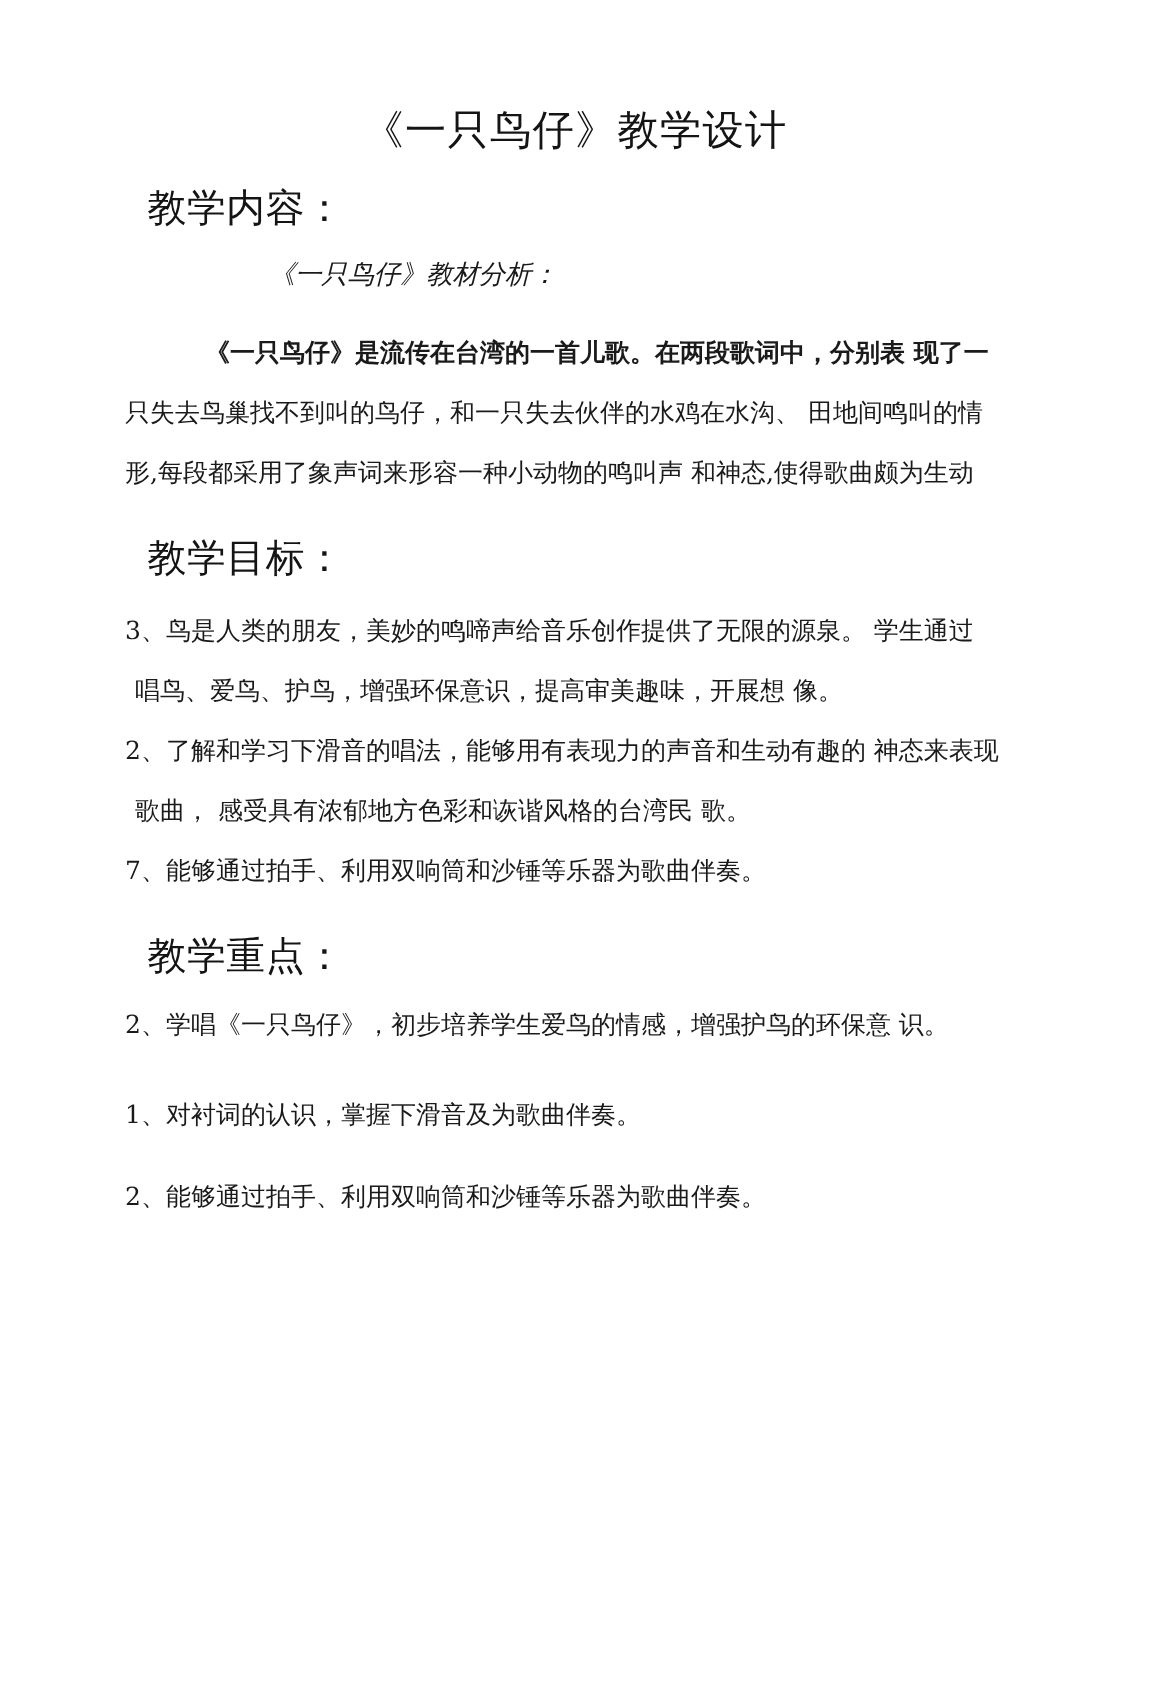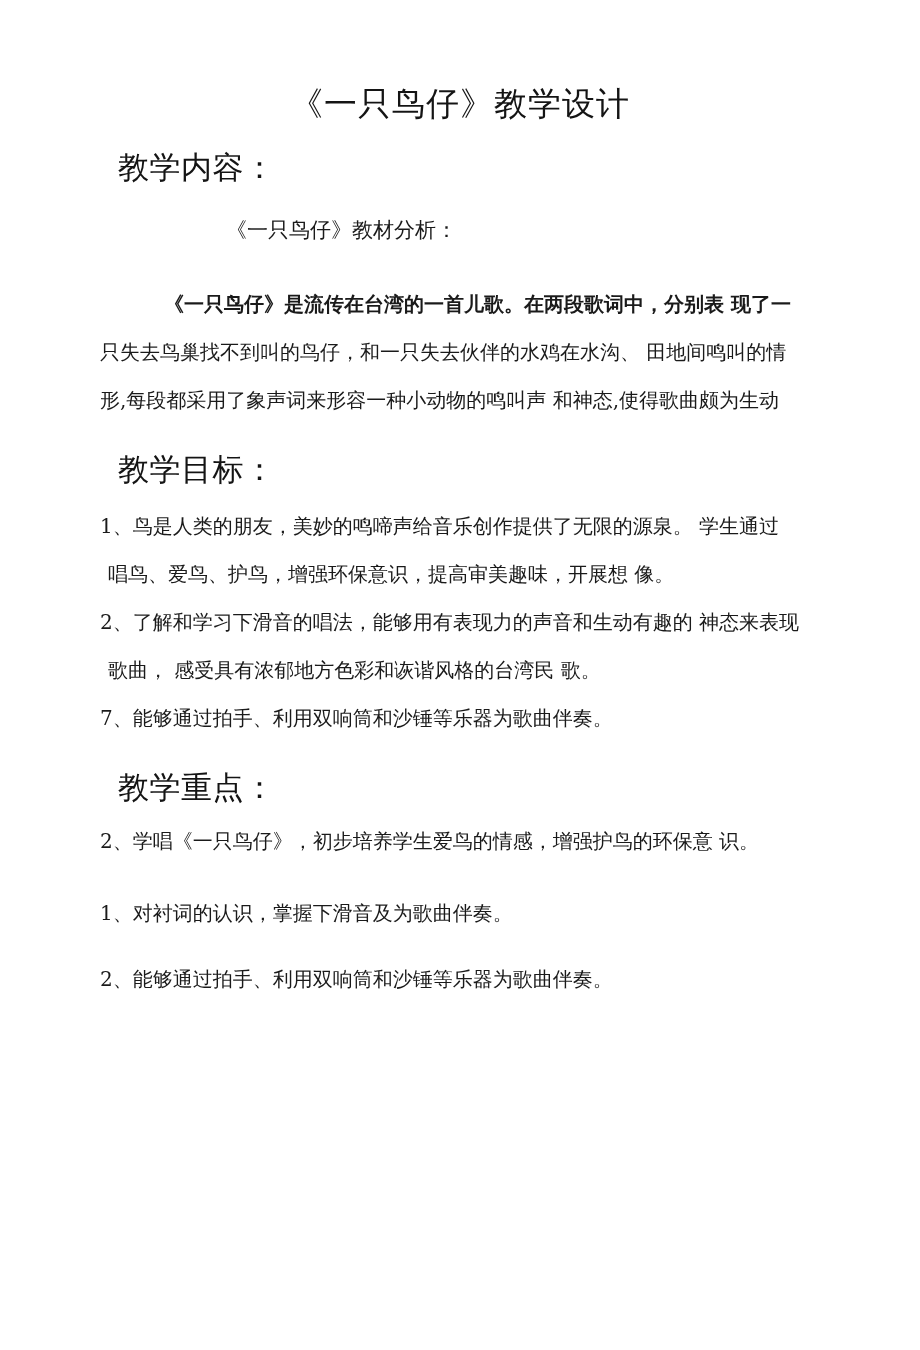--- a/index.html
+++ b/index.html
@@ -52,24 +52,25 @@
   }
   .h-content   { padding-top: 26px; }
   .h-objective { padding-top: 28px; }
   .h-key       { padding-top: 28px; }
   .h-difficult { padding-top: 26px; }
 
   
   .sub-heading {
     font-size: 21px;
     line-height: 1.2;
-    margin: 11px;
+    margin: 0;
     padding: 22px 0 0 215px;
     font-weight: normal;
     color: #1a1a1a;
+    font-style: italic;
   }
 
   
   .para-block {
     padding: 26px 100px 0 100px;
   }
   .para-line {
     font-size: 20px;
     line-height: 48px;
     white-space: nowrap;
@@ -113,21 +114,21 @@
 
     <div class="para-block">
       <div class="para-line first">《一只鸟仔》是流传在台湾的一首儿歌。在两段歌词中，分别表  现了一</div>
       <div class="para-line">只失去鸟巢找不到叫的鸟仔，和一只失去伙伴的水鸡在水沟、 田地间鸣叫的情</div>
       <div class="para-line">形,每段都采用了象声词来形容一种小动物的鸣叫声  和神态,使得歌曲颇为生动</div>
     </div>
 
     <h2 class="section-heading h-objective">教学目标：</h2>
 
     <div class="items items-objective">
-      <div class="item-line">1、鸟是人类的朋友，美妙的鸣啼声给音乐创作提供了无限的源泉。  学生通过</div>
+      <div class="item-line">3、鸟是人类的朋友，美妙的鸣啼声给音乐创作提供了无限的源泉。  学生通过</div>
       <div class="item-line cont">唱鸟、爱鸟、护鸟，增强环保意识，提高审美趣味，开展想  像。</div>
       <div class="item-line">2、了解和学习下滑音的唱法，能够用有表现力的声音和生动有趣的  神态来表现</div>
       <div class="item-line cont">歌曲，  感受具有浓郁地方色彩和诙谐风格的台湾民  歌。</div>
       <div class="item-line">7、能够通过拍手、利用双响筒和沙锤等乐器为歌曲伴奏。</div>
     </div>
 
     <h2 class="section-heading h-key">教学重点：</h2>
 
     <div class="items items-key">
       <div class="item-line">2、学唱《一只鸟仔》，初步培养学生爱鸟的情感，增强护鸟的环保意  识。</div>

